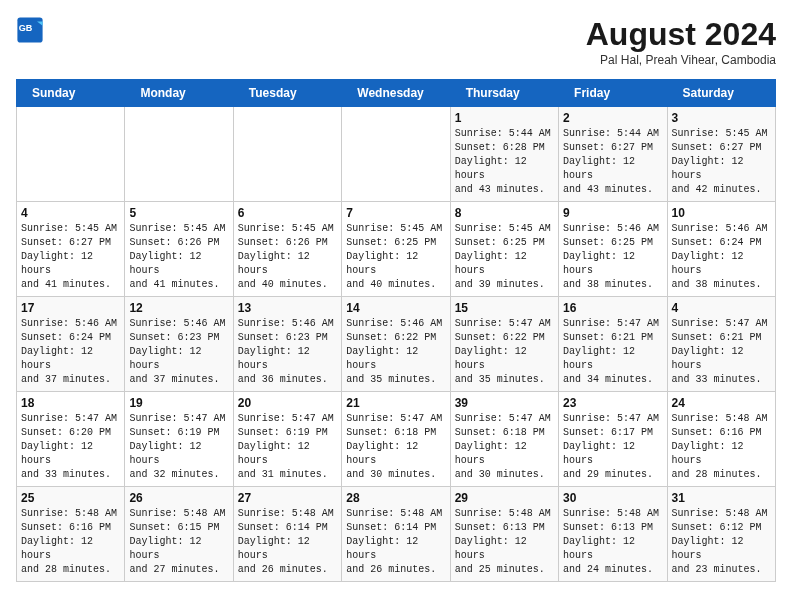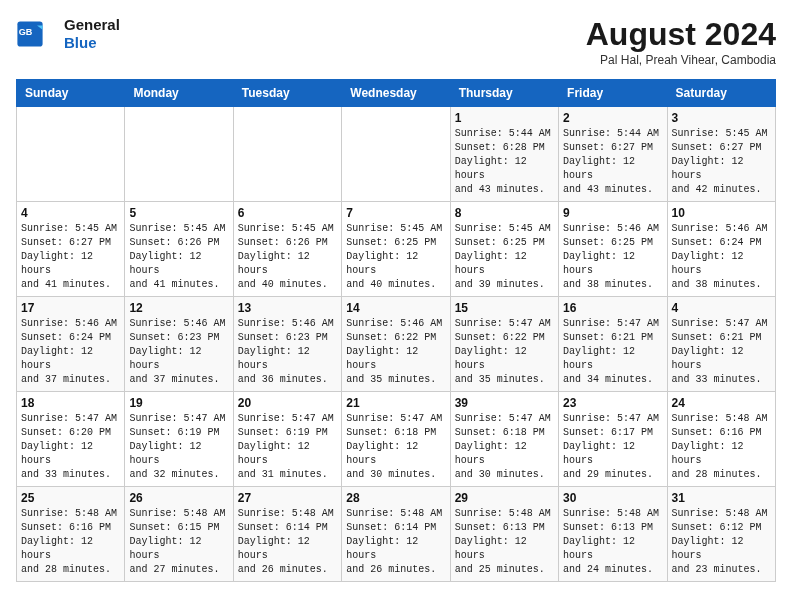--- a/index.html
+++ b/index.html
@@ -39,21 +39,21 @@
       padding-left: 31px;
     }
     .calendar-table {
       width: 100%;
       border-collapse: collapse;
       font-size: 11px;
     }
     .calendar-table thead tr th {
       background: #1565c0;
       color: #fff;
-      padding: 6px 8px;
+      padding: 6px 15px;
       text-align: left;
       font-size: 12px;
       border: 1px solid #1565c0;
     }
     .calendar-table tbody tr td {
       border: 1px solid #ccc;
       vertical-align: top;
       padding: 4px 4px;
       height: 80px;
       width: calc(100% / 7);
@@ -81,24 +81,20 @@
 </head>
 <body>
 
 <div class="header-area">
   <div class="logo">
     <svg class="logo-icon" viewBox="0 0 40 40">
       <rect x="2" y="2" width="36" height="36" rx="4" fill="#1565c0"></rect>
       <text x="4" y="22" font-size="13" font-weight="bold" fill="white" font-family="Arial">GB</text>
       <polygon points="30,8 38,14 38,8" fill="#4fc3f7"></polygon>
     </svg>
-    <div>
-      <div style="font-size:15px;font-weight:bold;color:#1a1a1a;line-height:1.2;">General</div>
-      <div style="font-size:15px;font-weight:bold;color:#1565c0;line-height:1.2;">Blue</div>
-    </div>
   </div>
   <div class="title-area">
     <div class="month-title">August 2024</div>
     <div class="location-title">Pal Hal, Preah Vihear, Cambodia</div>
   </div>
 </div>
 
 <table class="calendar-table">
   <thead>
     <tr id="days-header">

